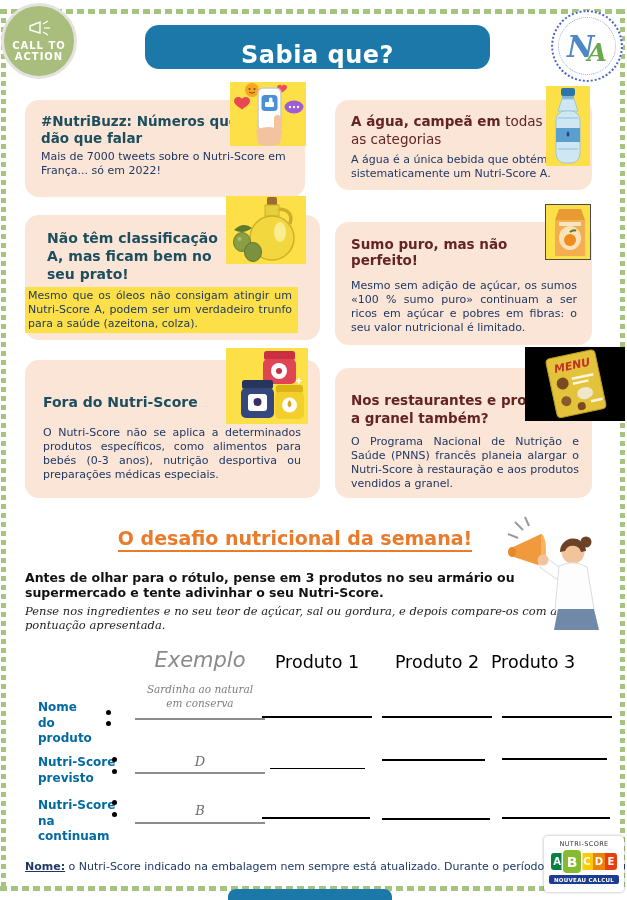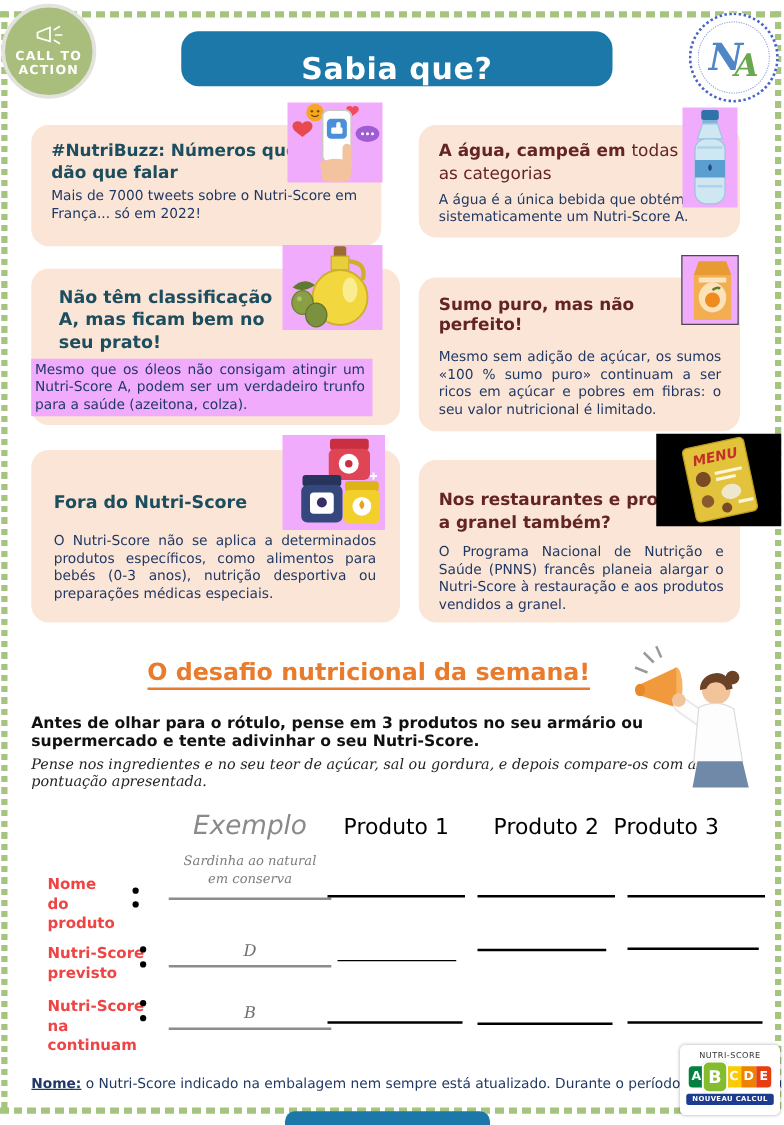--- a/index.html
+++ b/index.html
@@ -23,34 +23,34 @@
             display:flex;align-items:center;justify-content:center;font-family:"DejaVu Serif",serif;font-style:italic;}
   .na-inner .n{color:#4f86c6;font-size:30px;font-weight:bold;}
   .na-inner .a{color:#6aa84f;font-size:25px;font-weight:bold;margin-left:-7px;margin-top:12px;}
   
   .card{background:#fbe5d6;border-radius:14px;box-sizing:border-box;z-index:1;}
   .t-teal{color:#1d4e5f;font-weight:bold;}
   .t-maroon{color:#632423;font-weight:bold;}
   .cbody{color:#1f3864;font-size:11px;line-height:1.28;}
   .just{text-align:justify;}
   .iconbox{z-index:2;display:flex;align-items:center;justify-content:center;}
-  .whitebg{background:#f0abfc;}
+  .whitebg{background:#fde047;}
   
   .challenge-title{left:80px;top:527px;width:430px;text-align:center;z-index:1;}
   .challenge-title span{display:inline-block;color:#e87b2c;font-size:19px;font-weight:bold;
                         border-bottom:2.5px solid #e87b2c;padding-bottom:1px;}
   .intro-bold{left:25px;top:570px;width:552px;font-size:12.5px;font-weight:bold;color:#111;line-height:1.22;}
   .intro-italic{left:25px;top:604px;width:592px;font-size:11.5px;color:#222;
                 font-family:"DejaVu Serif",serif;font-style:italic;}
   
   .col-head{font-size:17.5px;color:#000;text-align:center;}
   .exemplo-head{font-size:21px;color:#8a8a8a;text-align:center;}
   .ex-caption{font-family:"DejaVu Serif",serif;font-style:italic;color:#7d7d7d;font-size:10.5px;
               text-align:center;line-height:1.3;}
-  .row-label{font-size:12px;font-weight:bold;color:#ef4444;line-height:1.3;}
+  .row-label{font-size:12px;font-weight:bold;color:#0369a1;line-height:1.3;}
   .line{border-top:2.5px solid #000;}
   .line-gray{border-top:2px solid #8c8c8c;}
   .line-thin{border-top:1.5px solid #000;}
   .ex-val{font-family:"DejaVu Serif",serif;font-style:italic;color:#6e6e6e;font-size:13px;text-align:center;}
   .dot{width:5px;height:5px;border-radius:50%;background:#000;}
   
   .note{left:25px;top:860px;width:600px;font-size:11px;color:#1f3864;white-space:nowrap;overflow:hidden;}
   .note b{text-decoration:underline;}
   .ns-badge{left:544px;top:836px;width:80px;height:56px;background:#fff;border-radius:4px;
             box-shadow:0 0 3px rgba(0,0,0,.35);z-index:5;display:flex;flex-direction:column;align-items:center;}

